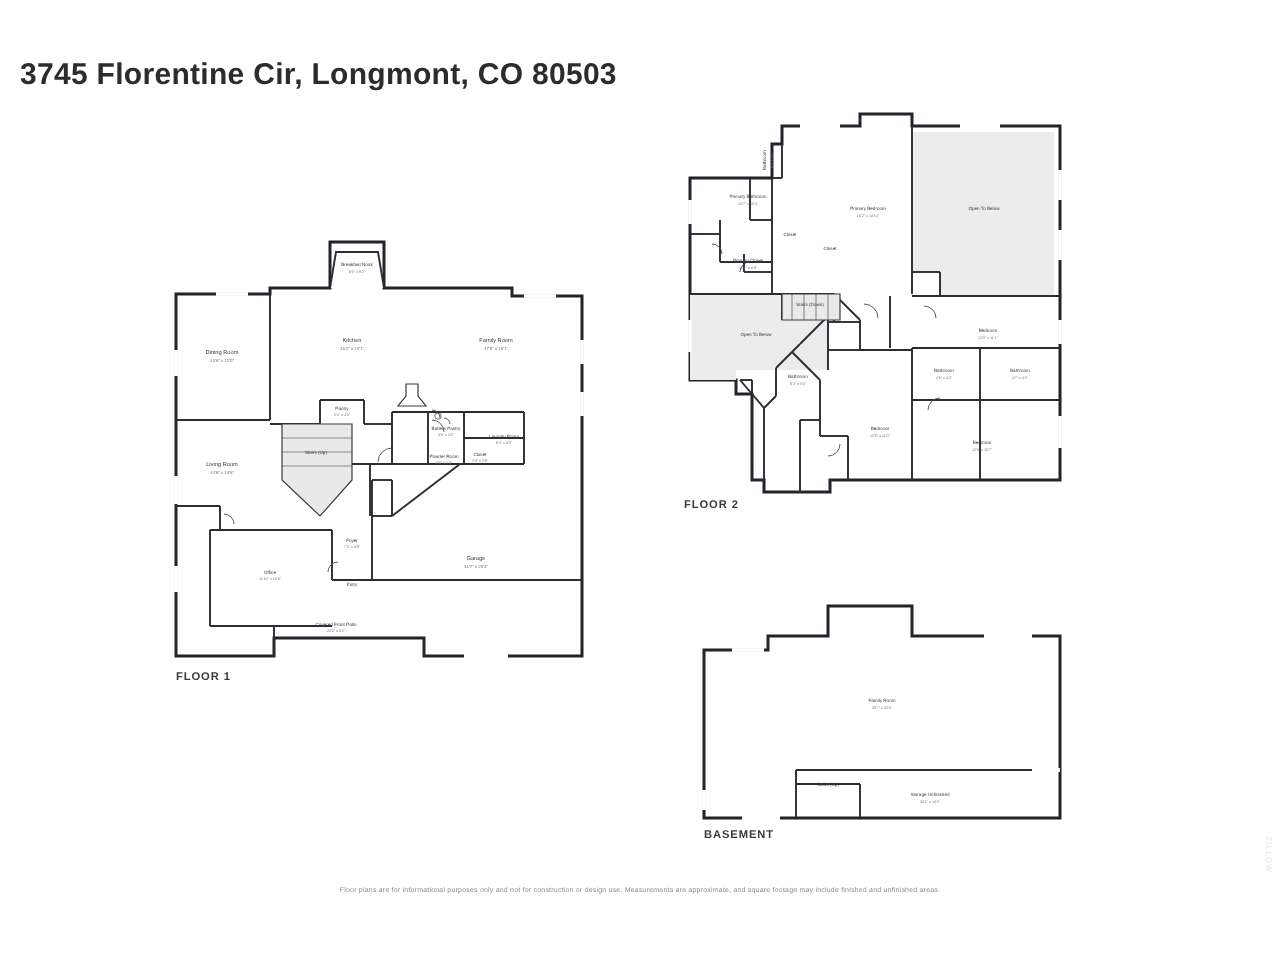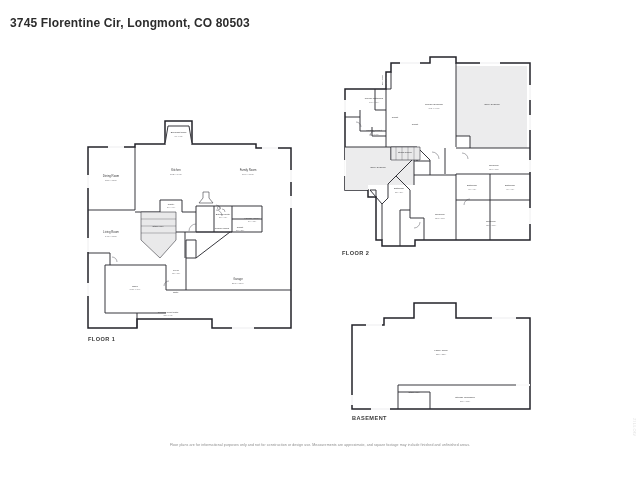--- a/index.html
+++ b/index.html
@@ -12,22 +12,22 @@
     width: 640px;
     height: 480px;
     position: relative;
     overflow: hidden;
     font-family: "Liberation Sans", sans-serif;
     color: #2b2b2b;
   }
   #page-title {
     position: absolute;
     left: 10px;
-    top: 16px;
-    font-size: 12px;
+    top: 29px;
+    font-size: 15px;
     font-weight: bold;
     letter-spacing: 0.15px;
     color: #2c2c2c;
     white-space: nowrap;
   }
   #plan-canvas {
     position: absolute;
     left: 0;
     top: 0;
     width: 640px;

